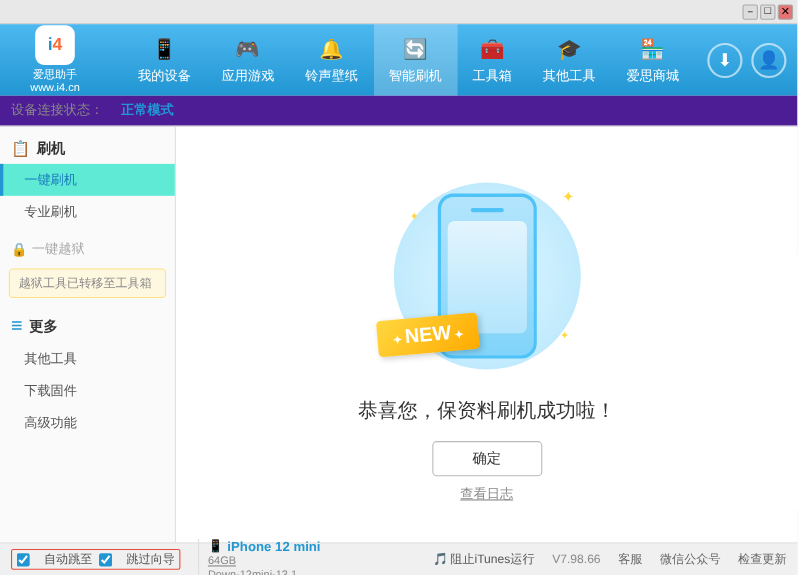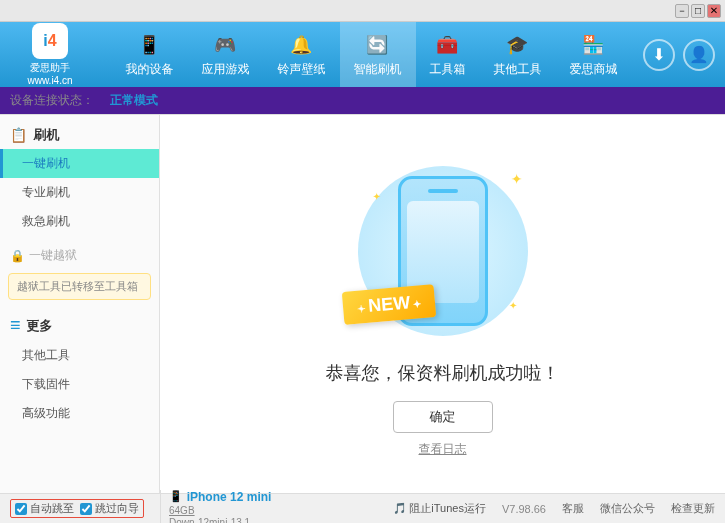--- a/index.html
+++ b/index.html
@@ -287,21 +287,21 @@
     }
     .bottom-left {
       display: flex;
       align-items: center;
       gap: 8px;
       min-width: 220px;
     }
     .checkbox-item {
       display: flex;
       align-items: center;
-      gap: 3px;
+      gap: 13px;
       cursor: pointer;
     }
     .checkbox-item input[type=checkbox] {
       width: 12px; height: 12px;
       accent-color: #2196d3;
     }
     .device-info {
       margin-left: 8px;
       border-left: 1px solid #ddd;
       padding-left: 8px;
@@ -413,23 +413,20 @@
     <div class="sidebar-section">
       <div class="sidebar-section-header">
         <span class="icon">📋</span>
         <span>刷机</span>
       </div>
       <div class="sidebar-item active">
         <span>一键刷机</span>
       </div>
       <div class="sidebar-item">
         <span>专业刷机</span>
-      </div>
-      <div class="sidebar-item">
-        <span>救急刷机</span>
       </div>
     </div>
 
     <div class="sidebar-section">
       <div class="sidebar-disabled">
         <span class="icon">🔒</span>
         <span>一键越狱</span>
       </div>
       <div class="sidebar-warning">
         <span>越狱工具已转移至工具箱</span>

